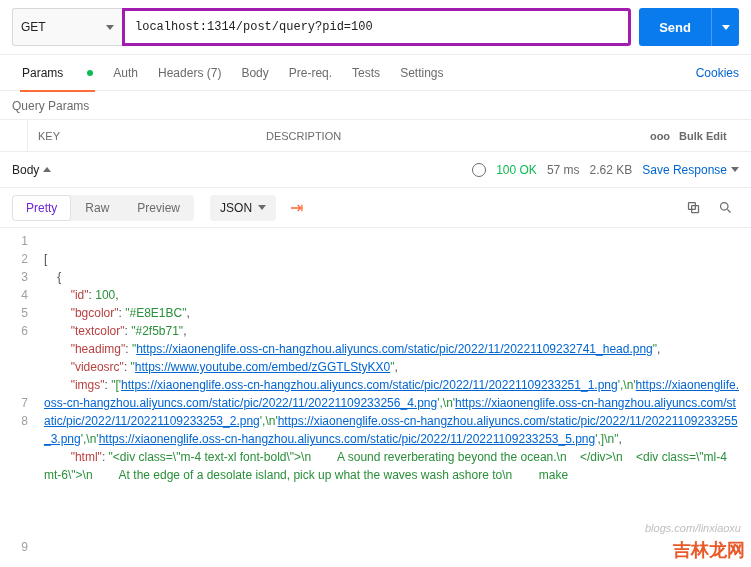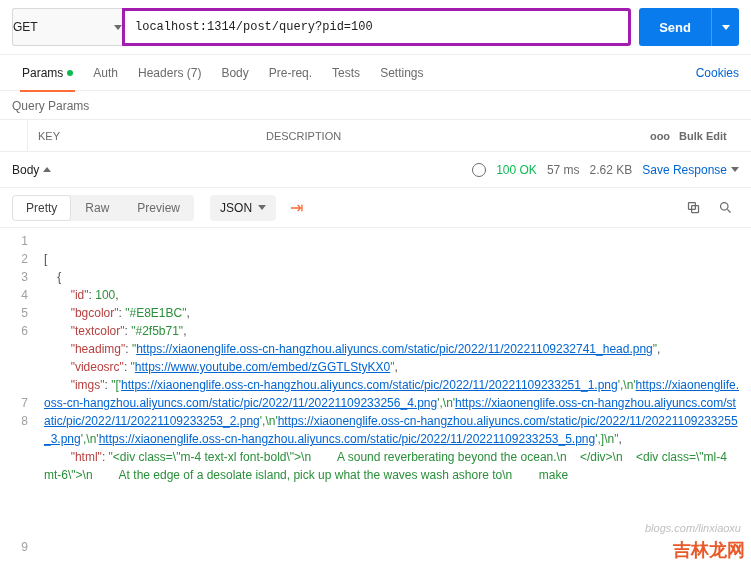--- a/index.html
+++ b/index.html
@@ -1,23 +1,23 @@
 <!DOCTYPE html>
 <html><head>
 <meta charset="utf-8">
 <style>
 * { box-sizing: border-box; margin: 0; padding: 0; font-family: -apple-system, BlinkMacSystemFont, "Segoe UI", Arial, sans-serif; }
 body { background: #fff; width: 751px; height: 567px; overflow: hidden; font-size: 12px; color: #212121; }
 .request-bar { display: flex; gap: 0; padding: 8px 12px; border-bottom: 1px solid #ededed; align-items: stretch; }
-.method-select { display:flex; align-items:center; justify-content:space-between; width: 110px; border: 1px solid #d8d8d8; border-right:none; border-radius: 3px 0 0 3px; background: #f9f9f9; padding: 0 0; font-size: 12px; color:#212121; font-weight:500; height: 38px; }
+.method-select { display:flex; align-items:center; justify-content:space-between; width: 110px; border: 1px solid #d8d8d8; border-right:none; border-radius: 3px 0 0 3px; background: #f9f9f9; padding: 0 8px; font-size: 12px; color:#212121; font-weight:500; height: 38px; }
 .url-input { flex:1; border: 3px solid #a21caf; border-radius:0 3px 3px 0; padding: 14px 10px; font-size: 12px; color:#212121; height:38px;font-family:Liberation Mono, monospace; }
 .send-btn { margin-left:8px; background:#097bed; color:#fff; border:none; border-radius:3px 0 0 3px; padding:0 20px; font-size:13px; font-weight:600; height:38px; cursor:pointer; }
 .send-dd { background:#097bed; color:#fff; border:none; border-left:1px solid rgba(255,255,255,0.25); border-radius:0 3px 3px 0; width:28px; height:38px; cursor:pointer; display:flex; align-items:center; justify-content:center;}
 .tabs-row { display:flex; align-items:center; padding: 0 12px; border-bottom:1px solid #ededed; height:36px; font-size:12px; }
-.tab { padding:0 10px; height:36px; display:flex; align-items:center; cursor:pointer; color:#6b6b6b; position:relative; }
+.tab { padding:0 10px; height:36px; display:flex; align-items:center; cursor:pointer; color:#6b6b6b; position:relative;gap:20px; }
 .tab.active { color:#212121; }
 .tab.active::after { content:""; position:absolute; bottom:-1px; left:8px; right:8px; height:2px; background:#ff6c37; }
 .dot { width:6px; height:6px; border-radius:50%; background:#0cbb52; margin-left:4px; }
 .tabs-spacer { flex:1; }
 .cookies-link { color:#0265d2; cursor:pointer; font-size:12px; }
 .sub-label { padding:8px 12px 6px; font-size:12px; color:#6b6b6b; border-bottom:1px solid #ededed;}
 .kv-header { display:flex; border-bottom:1px solid #ededed; font-size:11px; color:#6b6b6b; height:32px; align-items:center; }
 .kv-header .c1{ width:28px; border-right:1px solid #ededed; height:100%; }
 .kv-header .c2{ flex:0 0 228px; padding-left:10px; }
 .kv-header .c3{ flex:0 0 220px; padding-left:10px; }
@@ -27,21 +27,21 @@
 .resp-meta { display:flex; align-items:center; height:36px; padding:0 12px; border-bottom:1px solid #ededed; font-size:12px; }
 .resp-meta .left { display:flex; align-items:center; gap:4px; }
 .resp-meta .spacer { flex:1; }
 .resp-meta .globe { width:14px; height:14px; border:1px solid #6b6b6b; border-radius:50%; margin-right:10px; position:relative; }
 .resp-meta .status { color:#0cbb52; margin-right:10px; }
 .resp-meta .ms,.resp-meta .kb { color:#6b6b6b; margin-right:10px; }
 .save-link { color:#0265d2; cursor:pointer; display:flex; align-items:center; gap:4px; }
 .view-row { display:flex; align-items:center; height:40px; padding:0 12px; gap:4px; border-bottom:1px solid #ededed; }
 .seg { display:flex; background:#f2f2f2; border-radius:4px; overflow:hidden; }
 .seg .sbtn { padding:6px 14px; font-size:12px; color:#6b6b6b; cursor:pointer; }
-.seg .sbtn.active { background:#fff; color:#404040; box-shadow:0 0 0 1px #e0e0e0 inset; border-radius:4px;}
+.seg .sbtn.active { background:#fff; color:#6d28d9; box-shadow:0 0 0 1px #e0e0e0 inset; border-radius:4px;}
 .fmt-select { display:flex; align-items:center; gap:6px; margin-left:12px; background:#f2f2f2; padding:6px 10px; border-radius:4px; font-size:12px; cursor:pointer;}
 .wrap-ico { margin-left:10px; color:#ff6c37; font-size:16px; cursor:pointer;}
 .view-row .spc { flex:1; }
 .ico-btn { width:28px; height:28px; display:flex; align-items:center; justify-content:center; cursor:pointer; color:#6b6b6b; }
 .code { font-family: Menlo, Consolas, "Courier New", monospace; font-size:12px; line-height:18px; overflow:auto; height:calc(567px - 38px - 16px - 36px - 32px - 32px - 36px - 40px); position:relative;}
 .gutter { position:absolute; left:0; top:0; width:36px; text-align:right; color:#a0a0a0; padding:4px 8px 4px 0; }
 .gutter div { height:18px; }
 .gutter .tall4 { height:72px; }
 .gutter .tall7 { height:126px; }
 .code-body { padding:4px 12px 4px 44px; white-space:pre-wrap; word-break:break-all; }

